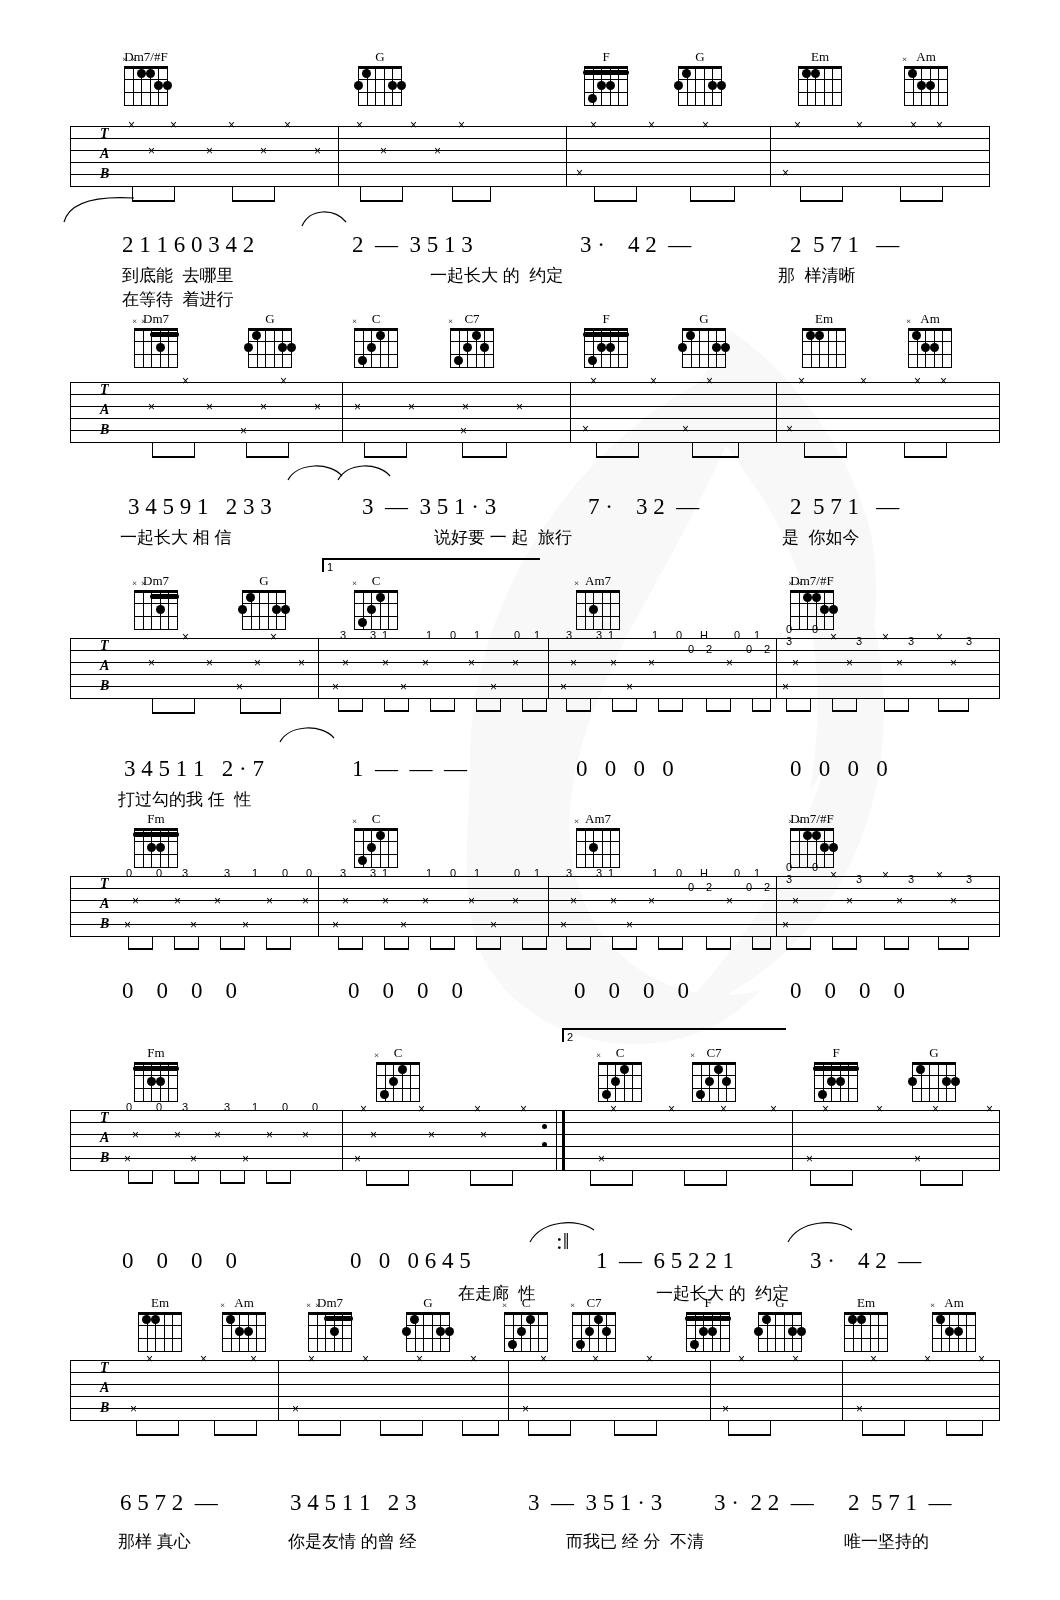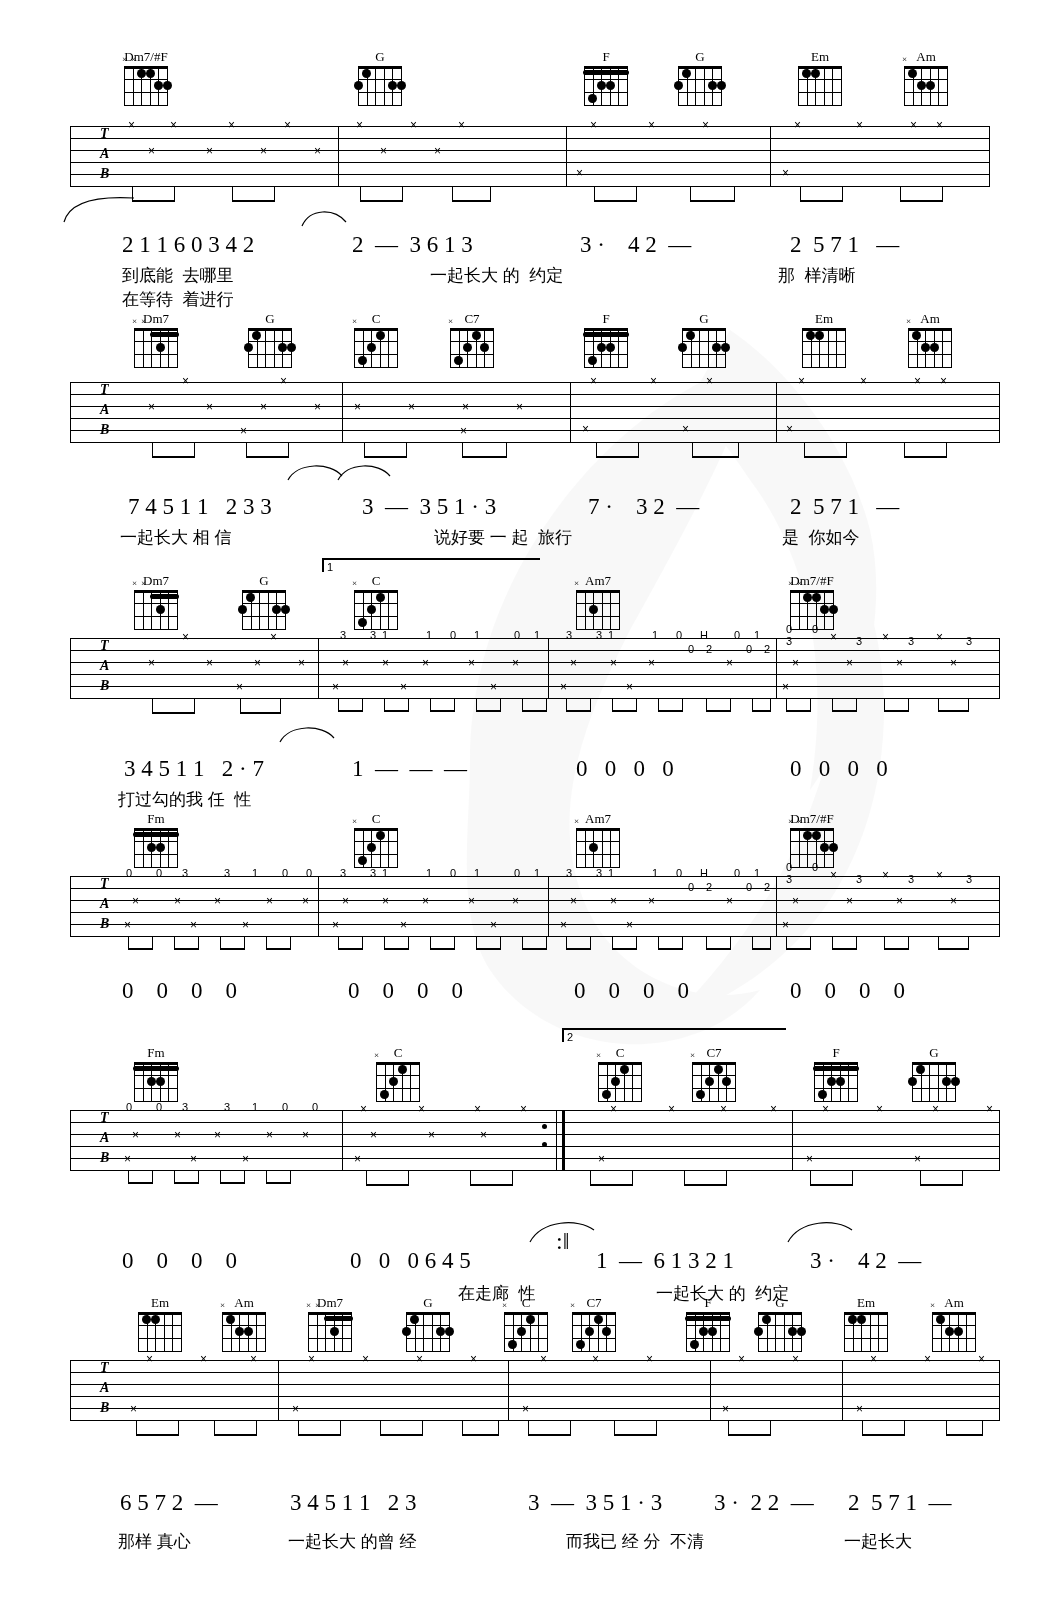--- a/index.html
+++ b/index.html
@@ -1387,42 +1387,42 @@
       <div class="stem" style="left:792px;top:60px;height:14px"></div>
         <div class="stem" style="left:834px;top:60px;height:14px"></div>
         <div class="beam" style="left:792px;top:74px;width:43px"></div>
       <div class="stem" style="left:876px;top:60px;height:14px"></div>
         <div class="stem" style="left:912px;top:60px;height:14px"></div>
         <div class="beam" style="left:876px;top:74px;width:37px"></div>
     </div>
   </div>
 
   <div class="mel" style="left:122px;top:232px;">2 1 1 6 0 3 4 2</div>
-  <div class="mel" style="left:352px;top:232px;">2  —  3 6 1 3</div>
+  <div class="mel" style="left:352px;top:232px;">2  —  3 5 1 3</div>
   <div class="mel" style="left:580px;top:232px;">3 ·    4 2  —</div>
   <div class="mel" style="left:790px;top:232px;">2  5 7 1   —</div>
 
-  <div class="mel" style="left:128px;top:494px;">7 4 5 1 1   2 3 3</div>
+  <div class="mel" style="left:128px;top:494px;">3 4 5 9 1   2 3 3</div>
   <div class="mel" style="left:362px;top:494px;">3  —  3 5 1 · 3</div>
   <div class="mel" style="left:588px;top:494px;">7 ·    3 2  —</div>
   <div class="mel" style="left:790px;top:494px;">2  5 7 1   —</div>
 
   <div class="mel" style="left:124px;top:756px;">3 4 5 1 1   2 · 7</div>
   <div class="mel" style="left:352px;top:756px;">1  —  —  —</div>
   <div class="mel" style="left:576px;top:756px;">0   0   0   0</div>
   <div class="mel" style="left:790px;top:756px;">0   0   0   0</div>
 
   <div class="mel" style="left:122px;top:978px;">0    0    0    0</div>
   <div class="mel" style="left:348px;top:978px;">0    0    0    0</div>
   <div class="mel" style="left:574px;top:978px;">0    0    0    0</div>
   <div class="mel" style="left:790px;top:978px;">0    0    0    0</div>
 
   <div class="mel" style="left:122px;top:1248px;">0    0    0    0</div>
   <div class="mel" style="left:350px;top:1248px;">0   0   0 6 4 5</div>
-  <div class="mel" style="left:596px;top:1248px;">1  —  6 1 3 2 1</div>
+  <div class="mel" style="left:596px;top:1248px;">1  —  6 5 2 2 1</div>
   <div class="mel" style="left:810px;top:1248px;">3 ·    4 2  —</div>
 
   <div class="mel" style="left:120px;top:1490px;">6 5 7 2  —</div>
   <div class="mel" style="left:290px;top:1490px;">3 4 5 1 1   2 3</div>
   <div class="mel" style="left:528px;top:1490px;">3  —  3 5 1 · 3</div>
   <div class="mel" style="left:714px;top:1490px;">3 ·  2 2  —</div>
   <div class="mel" style="left:848px;top:1490px;">2  5 7 1  —</div>
 
   <div style="position:absolute;left:556px;top:1228px;font-size:24px;font-family:'Liberation Serif',serif;">:‖</div>
 
@@ -1434,17 +1434,17 @@
   <div class="lyr" style="left:120px;top:526px;">一起长大 相 信</div>
   <div class="lyr" style="left:434px;top:526px;">说好要 一 起  旅行</div>
   <div class="lyr" style="left:782px;top:526px;">是  你如今</div>
 
   <div class="lyr" style="left:118px;top:788px;">打过勾的我 任  性</div>
 
   <div class="lyr" style="left:458px;top:1282px;">在走廊  性</div>
   <div class="lyr" style="left:656px;top:1282px;">一起长大 的  约定</div>
 
   <div class="lyr" style="left:118px;top:1530px;">那样 真心</div>
-  <div class="lyr" style="left:288px;top:1530px;">一起长大 的曾 经</div>
+  <div class="lyr" style="left:288px;top:1530px;">你是友情 的曾 经</div>
   <div class="lyr" style="left:566px;top:1530px;">而我已 经 分  不清</div>
-  <div class="lyr" style="left:844px;top:1530px;">一起长大</div>
+  <div class="lyr" style="left:844px;top:1530px;">唯一坚持的</div>
 
 </div>
 
 </body></html>

